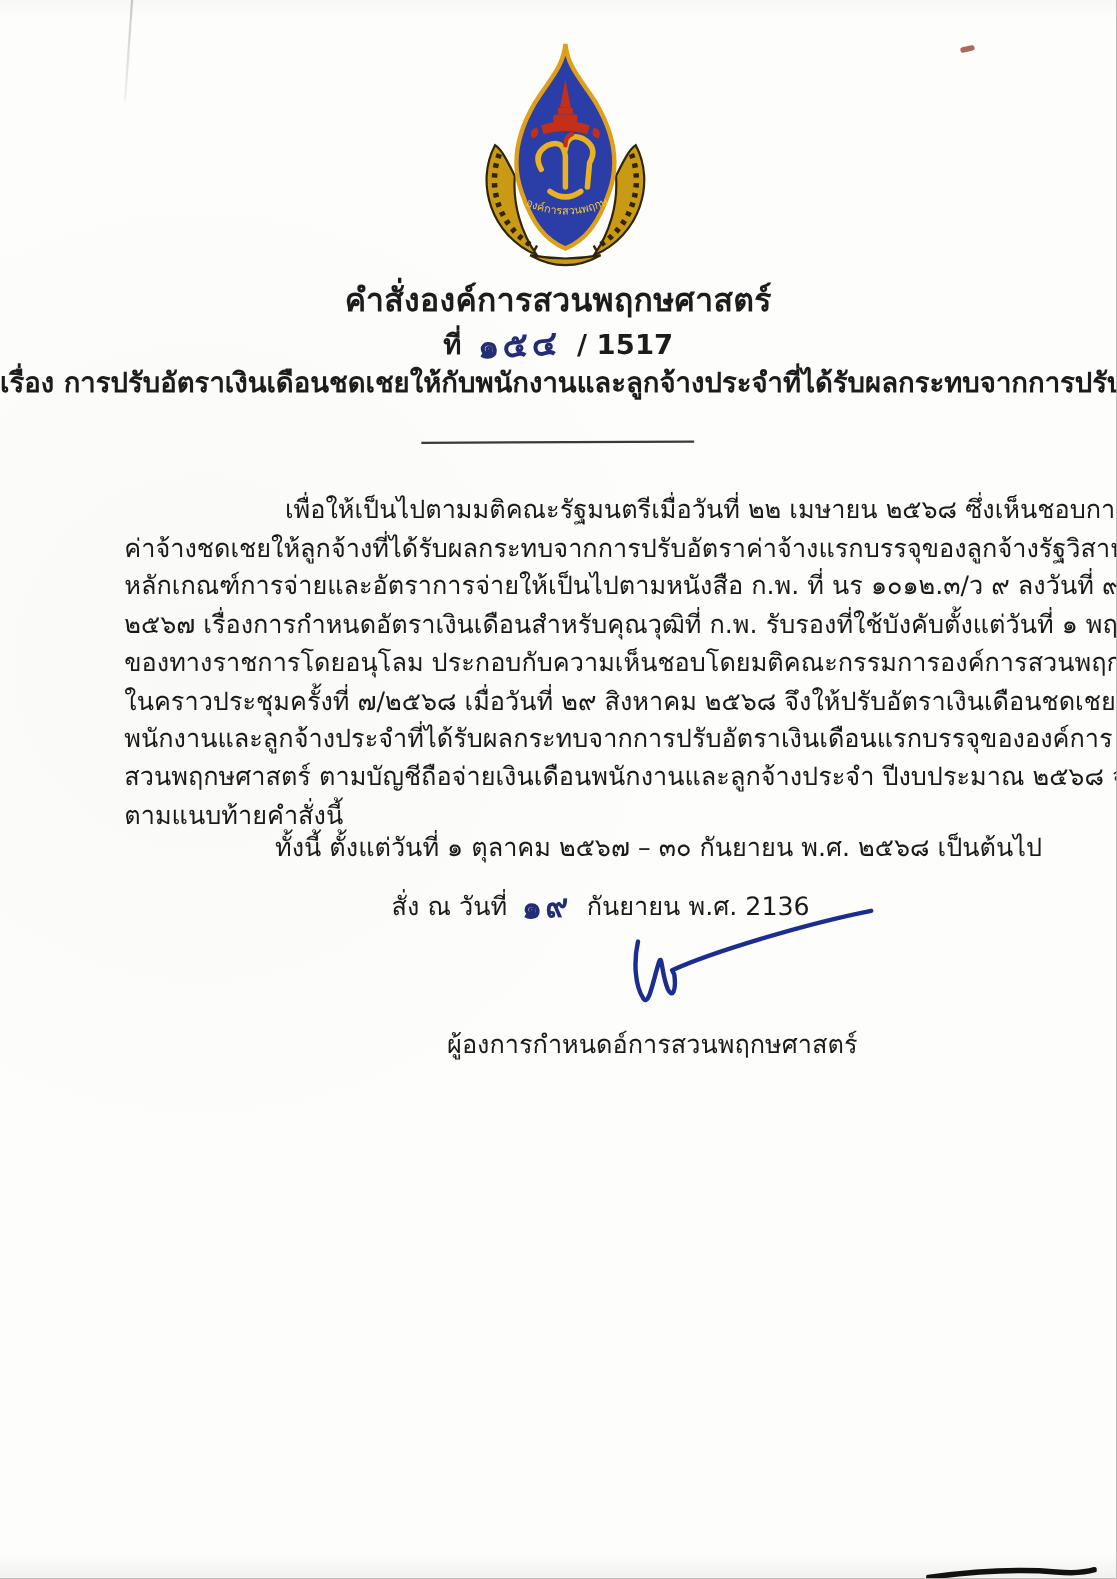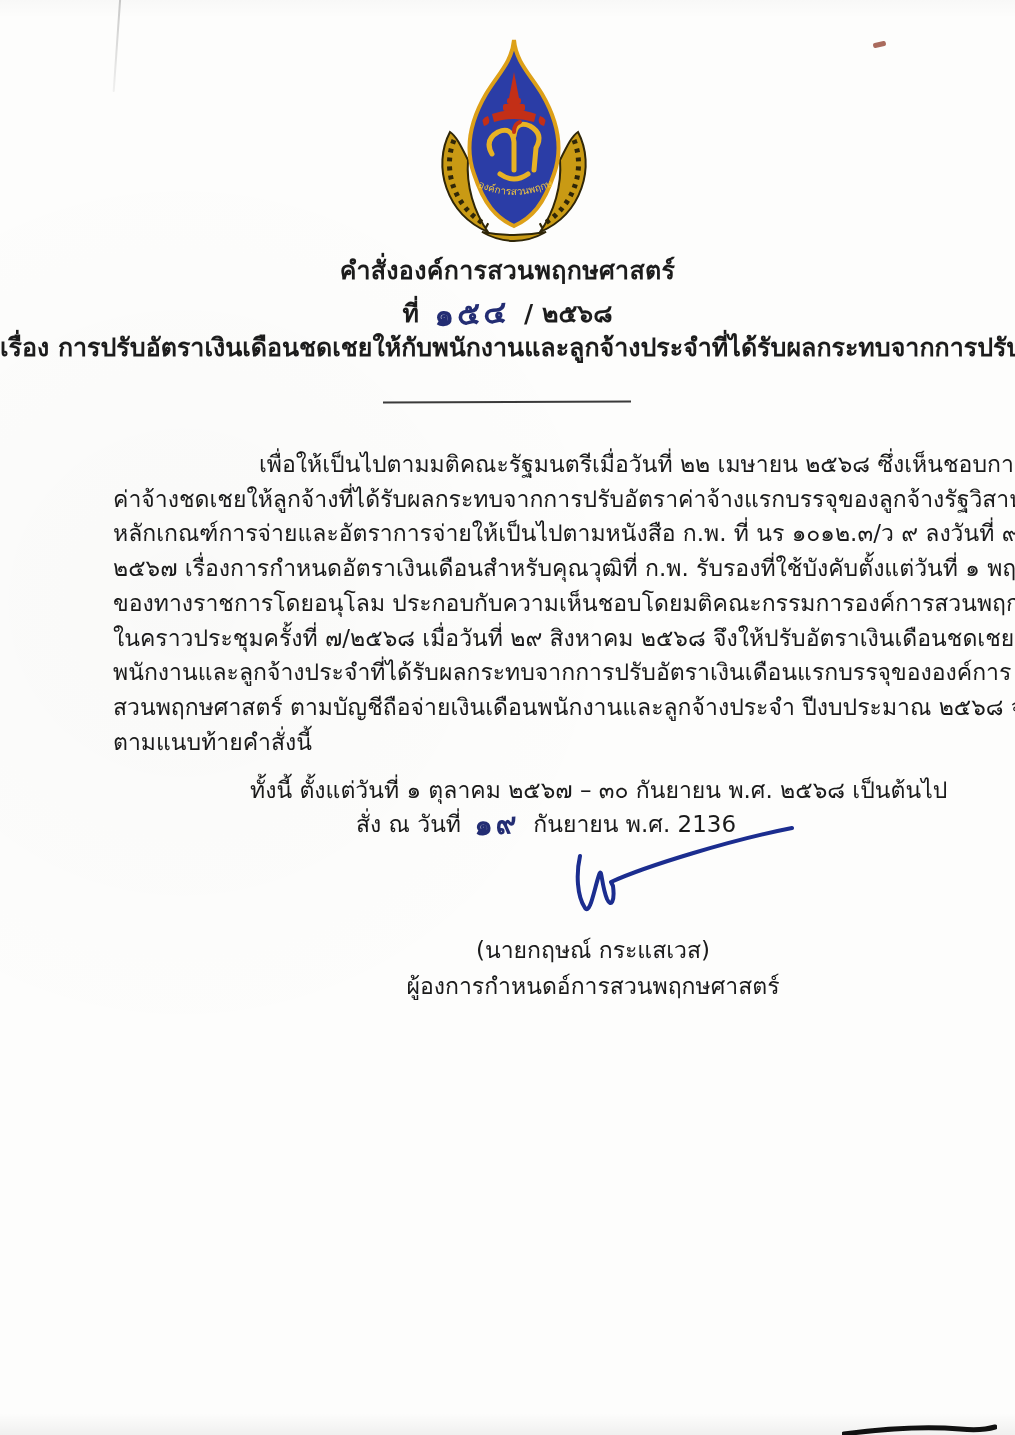--- a/index.html
+++ b/index.html
@@ -11,21 +11,21 @@
     background-image:
       radial-gradient(ellipse at 18% 42%, rgba(0,0,0,0.015), transparent 40%),
       linear-gradient(to bottom, rgba(0,0,0,0.02), transparent 18px),
       linear-gradient(to top, rgba(0,0,0,0.05), transparent 22px);
     overflow:hidden;
     font-family:"DejaVu Sans", sans-serif;
     color:#1c1c1c;
   }
   .abs{position:absolute;}
   .centered{left:0;right:0;text-align:center;}
-  .title-line{font-size:25px;font-weight:bold;letter-spacing:.3px;white-space:nowrap;}
+  .title-line{font-size:29px;font-weight:bold;letter-spacing:.3px;white-space:nowrap;}
   .order-line{font-size:25px;font-weight:bold;white-space:nowrap;}
   .subject-line{font-size:25px;font-weight:bold;white-space:nowrap;}
   .hand{
     color:#232d73;
     font-size:31px;
     font-weight:bold;
     letter-spacing:3px;
     display:inline-block;
     transform:rotate(-3deg) translateY(2px);
     padding:0 6px;
@@ -33,21 +33,21 @@
   .divider{
     position:absolute;left:383px;top:401px;width:248px;height:0;
     border-top:2.5px solid #3a3a3a;transform:rotate(-.25deg);
   }
   .body-par{position:absolute;left:113px;top:447px;width:800px;}
   .body-line{
     font-size:23px;line-height:34.7px;white-space:nowrap;
     color:#1a1a1a;
   }
   .body-line.indent{text-indent:146px;}
-  .effective{position:absolute;left:250px;top:752px;font-size:23px;white-space:nowrap;color:#1a1a1a;margin-top:20px;}
+  .effective{position:absolute;left:250px;top:752px;font-size:23px;white-space:nowrap;color:#1a1a1a;}
   .orderdate{position:absolute;left:356px;top:799px;font-size:23px;white-space:nowrap;color:#1a1a1a;}
   .orderdate .hand{font-size:29px;}
   .signer-block{
     position:absolute;left:393px;top:933px;width:400px;
     text-align:center;font-size:23px;line-height:35.5px;color:#1a1a1a;
   }
   .sig-svg{position:absolute;left:566px;top:824px;}
   
   .artifact-line-topleft{
     position:absolute;left:116px;top:-4px;width:2px;height:96px;
@@ -107,21 +107,21 @@
         </text>
       </g>
     </svg>
   </div>
 
   <div class="abs centered title-line" style="top:250px;">คำสั่งองค์การสวนพฤกษศาสตร์</div>
 
   <div class="abs centered order-line" style="top:286px;">
     <span>ที่</span>
     <span class="hand">๑๕๔</span>
-    <span>/ ๒๕๖๘</span>
+    <span>/ 1517</span>
   </div>
 
   <div class="abs centered subject-line" style="top:327px;">เรื่อง  การปรับอัตราเงินเดือนชดเชยให้กับพนักงานและลูกจ้างประจำที่ได้รับผลกระทบจากการปรับ</div>
 
   <div class="divider"></div>
 
   <div class="body-par">
     <div class="body-line indent">เพื่อให้เป็นไปตามมติคณะรัฐมนตรีเมื่อวันที่ ๒๒ เมษายน ๒๕๖๘ ซึ่งเห็นชอบการปรับ</div>
     <div class="body-line">ค่าจ้างชดเชยให้ลูกจ้างที่ได้รับผลกระทบจากการปรับอัตราค่าจ้างแรกบรรจุของลูกจ้างรัฐวิสาหกิจ โดย</div>
     <div class="body-line">หลักเกณฑ์การจ่ายและอัตราการจ่ายให้เป็นไปตามหนังสือ ก.พ. ที่ นร ๑๐๑๒.๓/ว ๙ ลงวันที่ ๙ เมษายน</div>
@@ -140,21 +140,20 @@
     <span class="hand">๑๙</span>
     <span>กันยายน   พ.ศ. 2136</span>
   </div>
 
   <svg class="sig-svg" width="235" height="115" viewBox="0 0 235 115">
     <path d="M14 32 C10 50 11 72 19 84 C24 91 28 66 33 51 C36 42 35 60 41 75 C45 84 49 77 47 62 L45 58
              C80 42 165 16 226 4" fill="none" stroke="#1b2d8f" stroke-width="4" stroke-linecap="round" stroke-linejoin="round"></path>
   </svg>
 
   <div class="signer-block">
-    <div>(นายกฤษณ์  กระแสเวส)</div>
     <div>ผู้องการกำหนดอ์การสวนพฤกษศาสตร์</div>
   </div>
 
   <svg class="artifact-curl-bottomright" width="155" height="12" viewBox="0 0 155 12">
     <path d="M2 11 Q70 2 118 6 Q140 8 153 4" fill="none" stroke="#111" stroke-width="5" stroke-linecap="round"></path>
   </svg>
 
 </div>
 
 </body></html>

